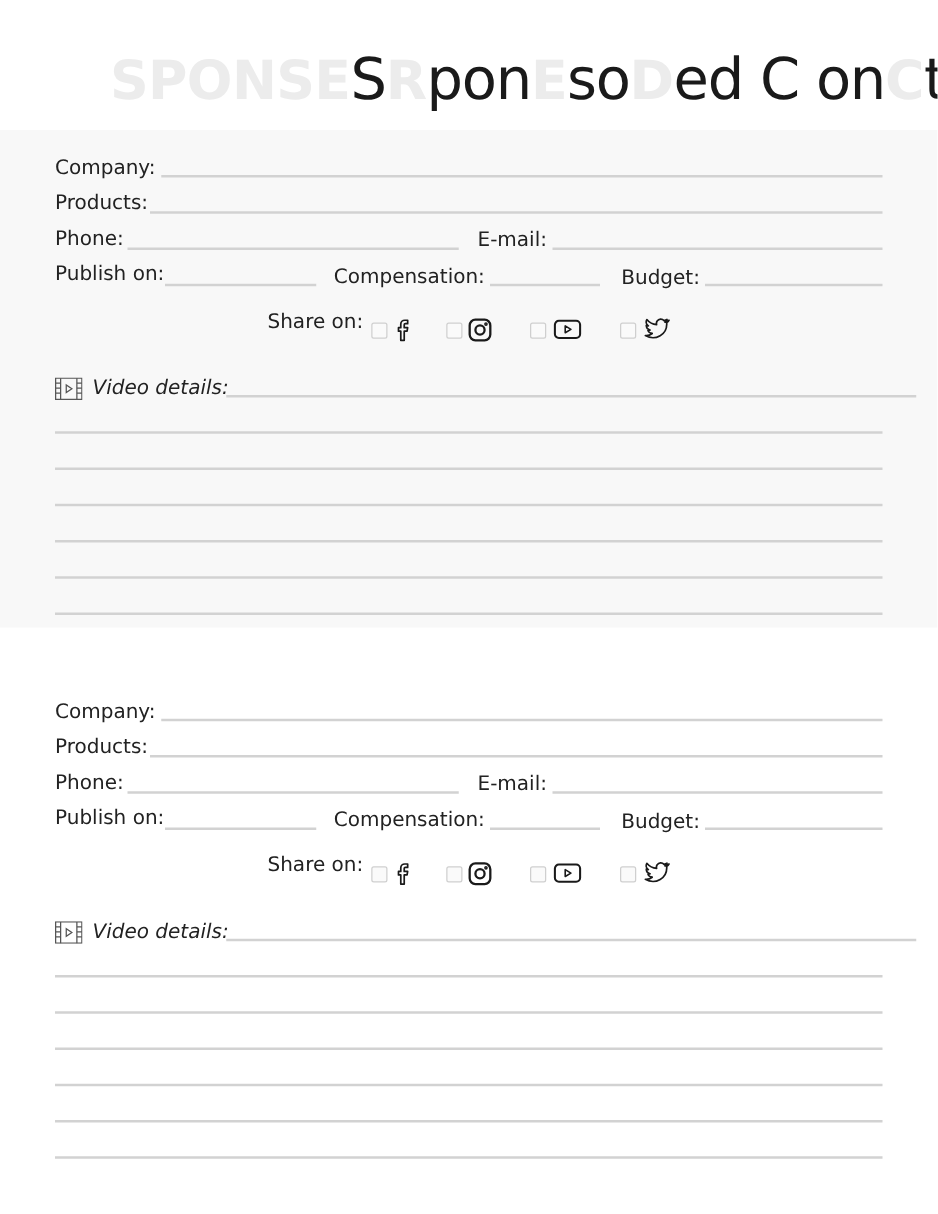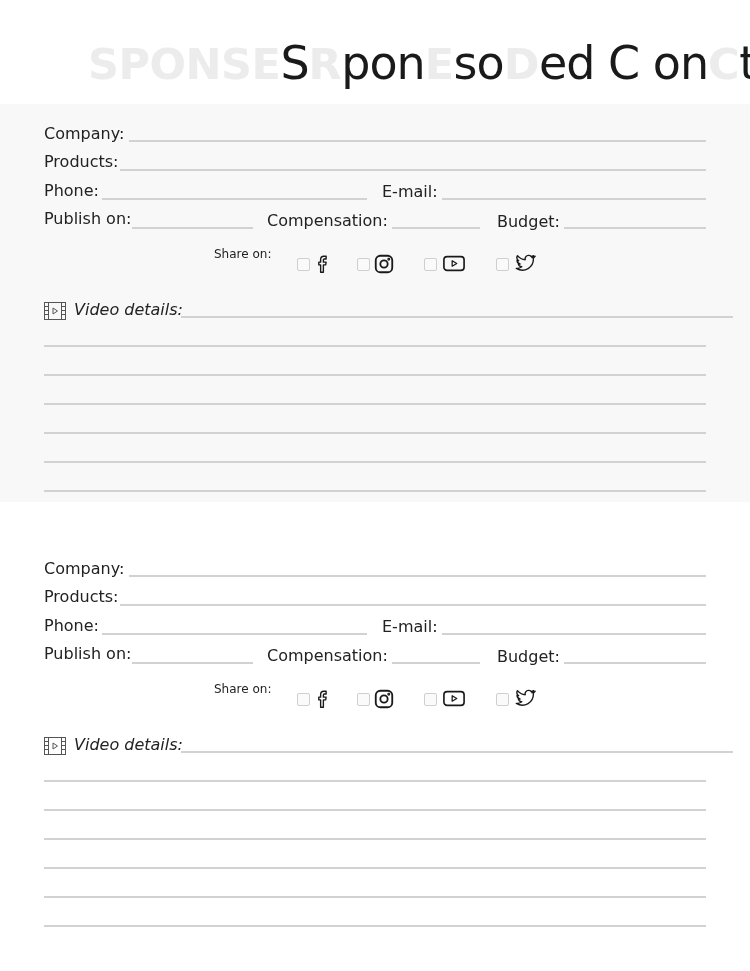--- a/index.html
+++ b/index.html
@@ -17,21 +17,21 @@
     .t-fg { color:#1a1a1a; font-weight:normal; font-size:46px; letter-spacing:-1px; }
 
     .section { position:absolute; left:0; width:750px; }
     .section.shaded { background:#f8f8f8; }
     #s1 { top:104px; height:398px; }
     #s2 { top:539px; height:398px; }
 
     .lbl { position:absolute; font-size:16px; color:#222; white-space:nowrap; line-height:18px; }
     .line { position:absolute; height:2px; background:#d2d2d2; }
 
-    .share-lbl { position:absolute; font-size:12px; color:#222; white-space:nowrap; }
+    .share-lbl { position:absolute; font-size:16px; color:#222; white-space:nowrap; }
     .chk { position:absolute; width:11px; height:11px; border:1px solid #cfcfcf; border-radius:2px; background:#fafafa; }
     .soc { position:absolute; width:22px; height:22px; }
     .soc svg { width:22px; height:22px; display:block; }
 
     .vid-icon { position:absolute; width:22px; height:18px; }
     .vid-lbl { position:absolute; font-size:16px; font-style:italic; color:#222; white-space:nowrap; }
   </style>
 </head>
 <body>
 

